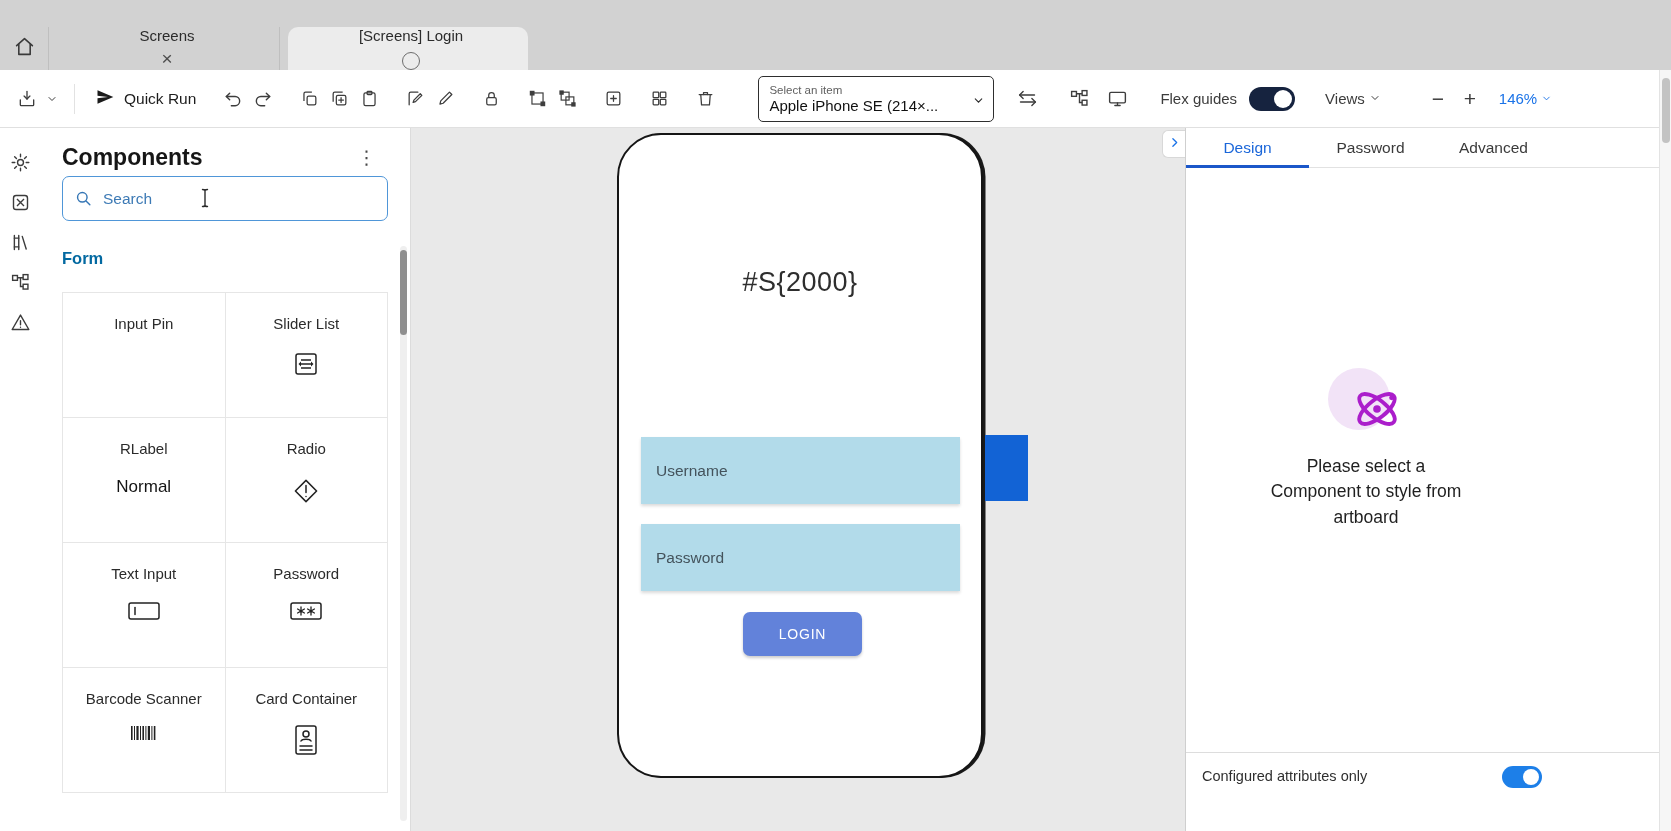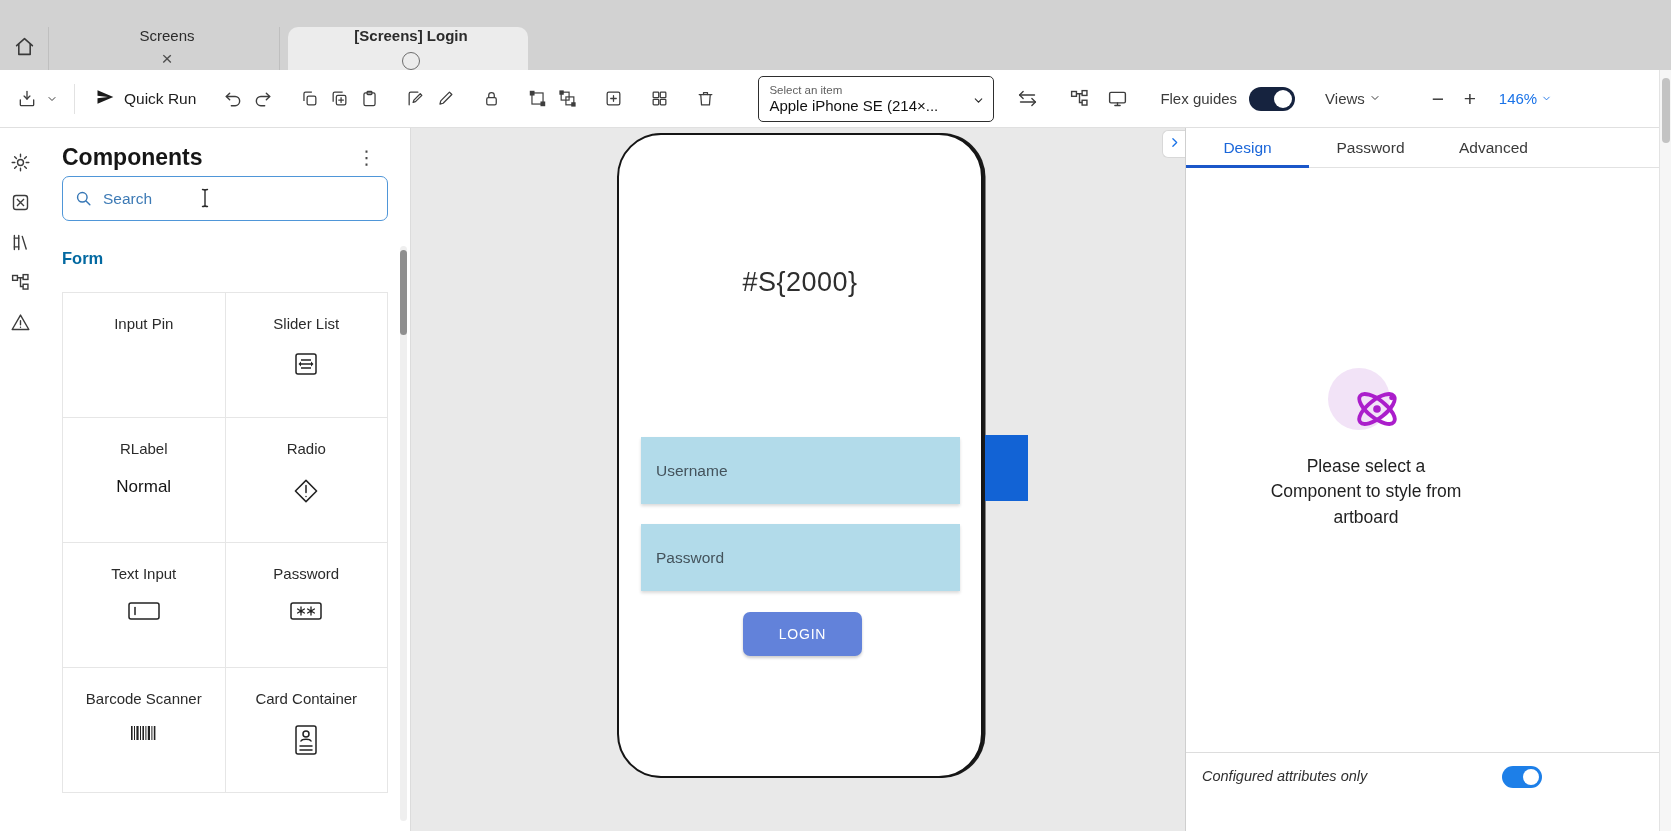--- a/index.html
+++ b/index.html
@@ -5,21 +5,21 @@
   * { margin:0; padding:0; box-sizing:border-box; }
   html,body { background:#fff; }
   body { font-family:"Liberation Sans", sans-serif; }
   .app { position:relative; width:1671px; height:831px; background:#fff; overflow:hidden; }
 
   
   .tabbar { position:absolute; top:0; left:0; width:1671px; height:70px; background:#d2d2d2; display:flex; align-items:flex-end; }
   .home-btn { width:48px; height:43px; display:flex; align-items:center; justify-content:center; color:#3a3a3a; cursor:pointer; }
   .tab { height:43px; display:flex; align-items:center; justify-content:space-between; padding:0 14px 0 20px; font-size:15px; color:#2b2b2b; cursor:pointer;flex-direction:column; }
   .tab.inactive { width:232px; background:#d2d2d2; border-left:1px solid #bfbfbf; border-right:1px solid #bfbfbf; }
-  .tab.active { width:240px; background:#ececec; border-radius:10px 10px 0 0; margin-left:8px;font-weight:bold; }
+  .tab.active { width:240px; background:#ececec; border-radius:10px 10px 0 0; margin-left:8px; }
   .tab-close { font-size:19px; color:#4d4d4d; padding:0 4px; cursor:pointer; }
   .tab-circle { width:18px; height:18px; border:1.6px solid #6d6d6d; border-radius:50%; }
 
   
   .toolbar { position:absolute; top:70px; left:0; width:1659px; height:58px; background:#fff; border-bottom:1px solid #e0e0e0; display:flex; align-items:center; padding-left:12px; }
   .tbtn { height:34px; min-width:30px; display:flex; align-items:center; justify-content:center; color:#3d3d3d; cursor:pointer; border-radius:6px; }
   .tbtn svg { display:block; }
   .tdivider { width:1px; height:30px; background:#e2e2e2; margin:0 12px; }
   .quickrun { display:flex; align-items:center; gap:9px; font-size:15.5px; color:#1c1c1c; font-weight:400; cursor:pointer; margin-left:8px; }
   .device { margin-left:38px; width:236px; height:46px; border:1px solid #2e2e2e; border-radius:5px; padding:3px 28px 3px 10px; display:flex; flex-direction:column; justify-content:center; position:relative; cursor:pointer; background:#fff; }
@@ -71,21 +71,21 @@
   .rpanel { position:absolute; top:128px; left:1185px; width:474px; height:703px; background:#fff; border-left:1px solid #cfcfcf; }
   .rtabs { display:flex; height:40px; border-bottom:1px solid #e2e2e2; }
   .rtab { width:123px; display:flex; align-items:center; justify-content:center; font-size:15.5px; color:#3a3a3a; position:relative; cursor:pointer; }
   .rtab.active { color:#1a66d9; }
   .rtab .underline { position:absolute; bottom:-1px; left:0; right:0; height:3px; background:#1b57c9; }
   .rempty { position:absolute; top:240px; left:0; width:360px; text-align:center; }
   .atom-wrap { position:relative; width:76px; height:72px; margin:0 auto; }
   .atom-bg { position:absolute; left:0; top:0; width:62px; height:62px; border-radius:50%; background:#f2e3f7; }
   .atom-svg { position:absolute; right:0; bottom:0; }
   .rmessage { width:210px; margin:14px auto 0 auto; font-size:17.5px; color:#1f1f1f; line-height:1.45; }
-  .rfooter { position:absolute; left:0; top:624px; width:100%; height:79px; border-top:1px solid #ddd; display:flex; align-items:flex-start; justify-content:space-between; padding:13px 117px 0 16px;font-style:italic; }
+  .rfooter { position:absolute; left:0; top:624px; width:100%; height:79px; border-top:1px solid #ddd; display:flex; align-items:flex-start; justify-content:space-between; padding:13px 117px 0 16px; }
   .rfooter .ftext { font-size:14.5px; color:#2f2f2f; padding-top:2px; }
   .toggle.blue { width:40px; height:22px; background:#1d7fe8; }
   .toggle.blue .knob { width:16px; height:16px; }
 
   
   .wscroll { position:absolute; top:70px; right:0; width:12px; height:761px; background:#f6f6f6; border-left:1px solid #e3e3e3; }
   .wthumb { position:absolute; top:8px; left:2px; width:8px; height:65px; background:#c3c3c3; border-radius:4px; cursor:pointer; }
 </style>
 </head>
 <body>

